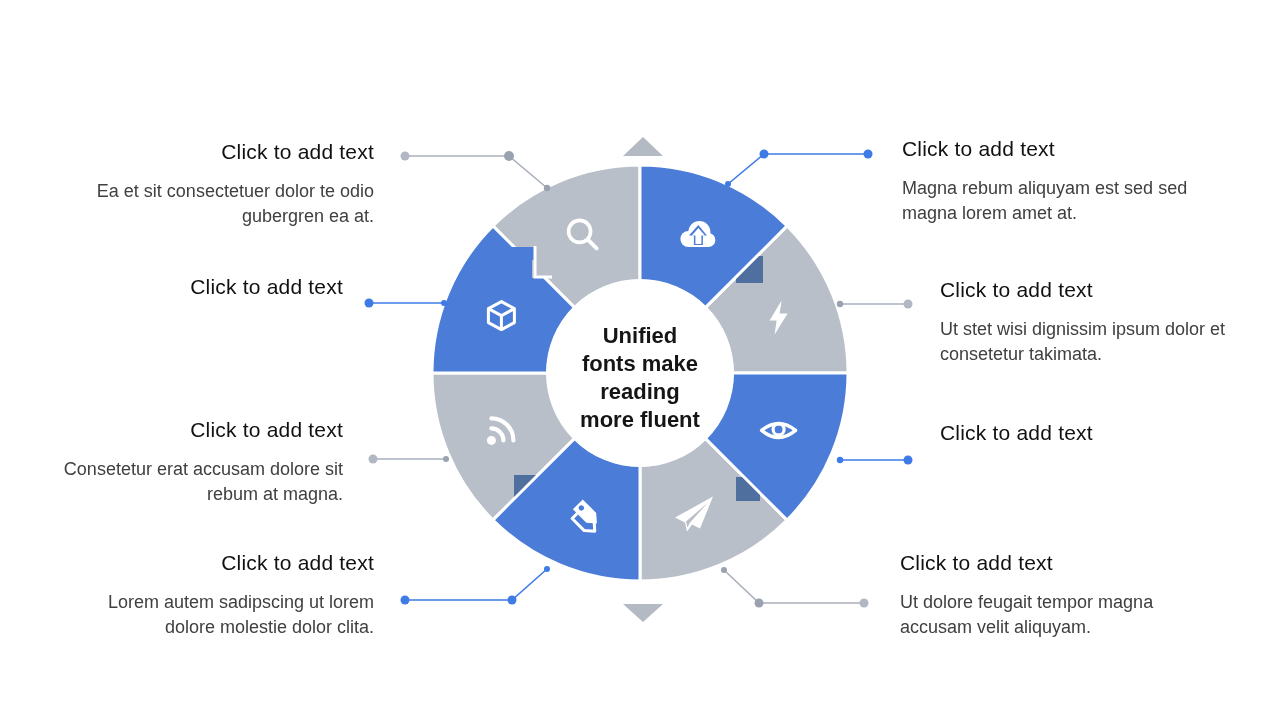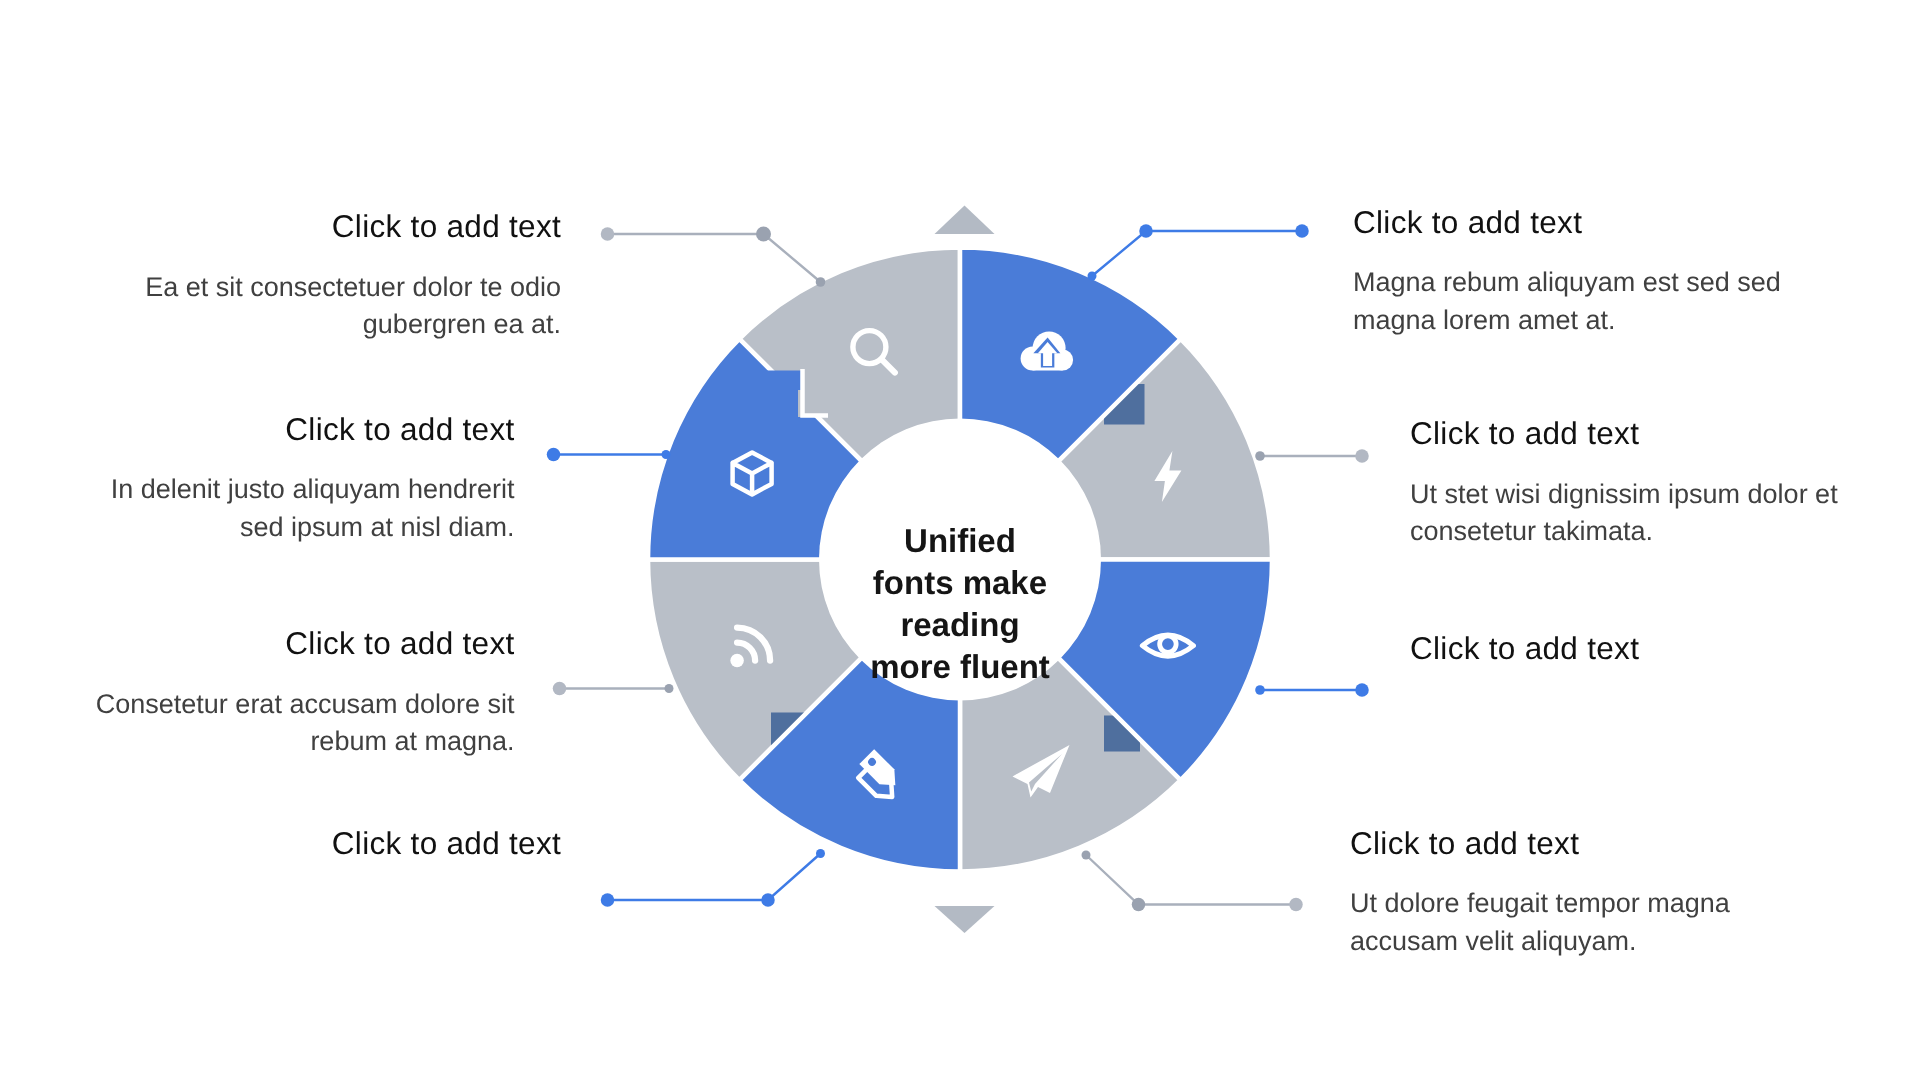--- a/index.html
+++ b/index.html
@@ -25,21 +25,21 @@
   .ico-f{fill:#fff;}
 
   .tblock{position:absolute;width:330px;}
   .tblock h3{margin:0 0 15px 0;font-size:21px;font-weight:normal;color:#111;letter-spacing:.2px;}
   .tblock p{margin:0;font-size:18px;line-height:25px;color:#404040;white-space:pre-line;}
   .t-right{text-align:right;}
   .t-left{text-align:left;}
 
   .center-title{position:absolute;left:553px;top:319px;width:174px;height:118px;
     display:flex;align-items:center;justify-content:center;text-align:center;
-    font-size:22px;line-height:28px;font-weight:bold;color:#151515;white-space:pre-line;margin-top:25px;}
+    font-size:22px;line-height:28px;font-weight:bold;color:#151515;white-space:pre-line;}
 </style>
 </head>
 <body>
 
 <div class="canvas">
 
   <svg class="graphic" width="1280" height="720" viewBox="0 0 1280 720">
 
     <path class="seg-gray" d="M787.1,225.9 A208,208 0 0 1 848,373 L732,373 A92,92 0 0 0 705.1,307.9 Z"></path>
     <path class="seg-gray" d="M787.1,520.1 A208,208 0 0 1 640,581 L640,465 A92,92 0 0 0 705.1,438.1 Z"></path>
@@ -165,30 +165,30 @@
 reading
 more fluent</div>
 
   <div class="tblock t-right" style="right:906px;top:140px;">
     <h3>Click to add text</h3>
     <p>Ea et sit consectetuer dolor te odio
 gubergren ea at.</p>
   </div>
   <div class="tblock t-right" style="right:937px;top:275px;">
     <h3>Click to add text</h3>
-    <p>In delenit justo aliquyam hendrerit
-sed ipsum at nisl diam.</p>
   </div>
   <div class="tblock t-right" style="right:937px;top:418px;">
     <h3>Click to add text</h3>
     <p>Consetetur erat accusam dolore sit
 rebum at magna.</p>
   </div>
   <div class="tblock t-right" style="right:906px;top:551px;">
     <h3>Click to add text</h3>
+    <p>Lorem autem sadipscing ut lorem
+dolore molestie dolor clita.</p>
   </div>
 
   <div class="tblock t-left" style="left:902px;top:137px;">
     <h3>Click to add text</h3>
     <p>Magna rebum aliquyam est sed sed
 magna lorem amet at.</p>
   </div>
   <div class="tblock t-left" style="left:940px;top:278px;">
     <h3>Click to add text</h3>
     <p>Ut stet wisi dignissim ipsum dolor et

